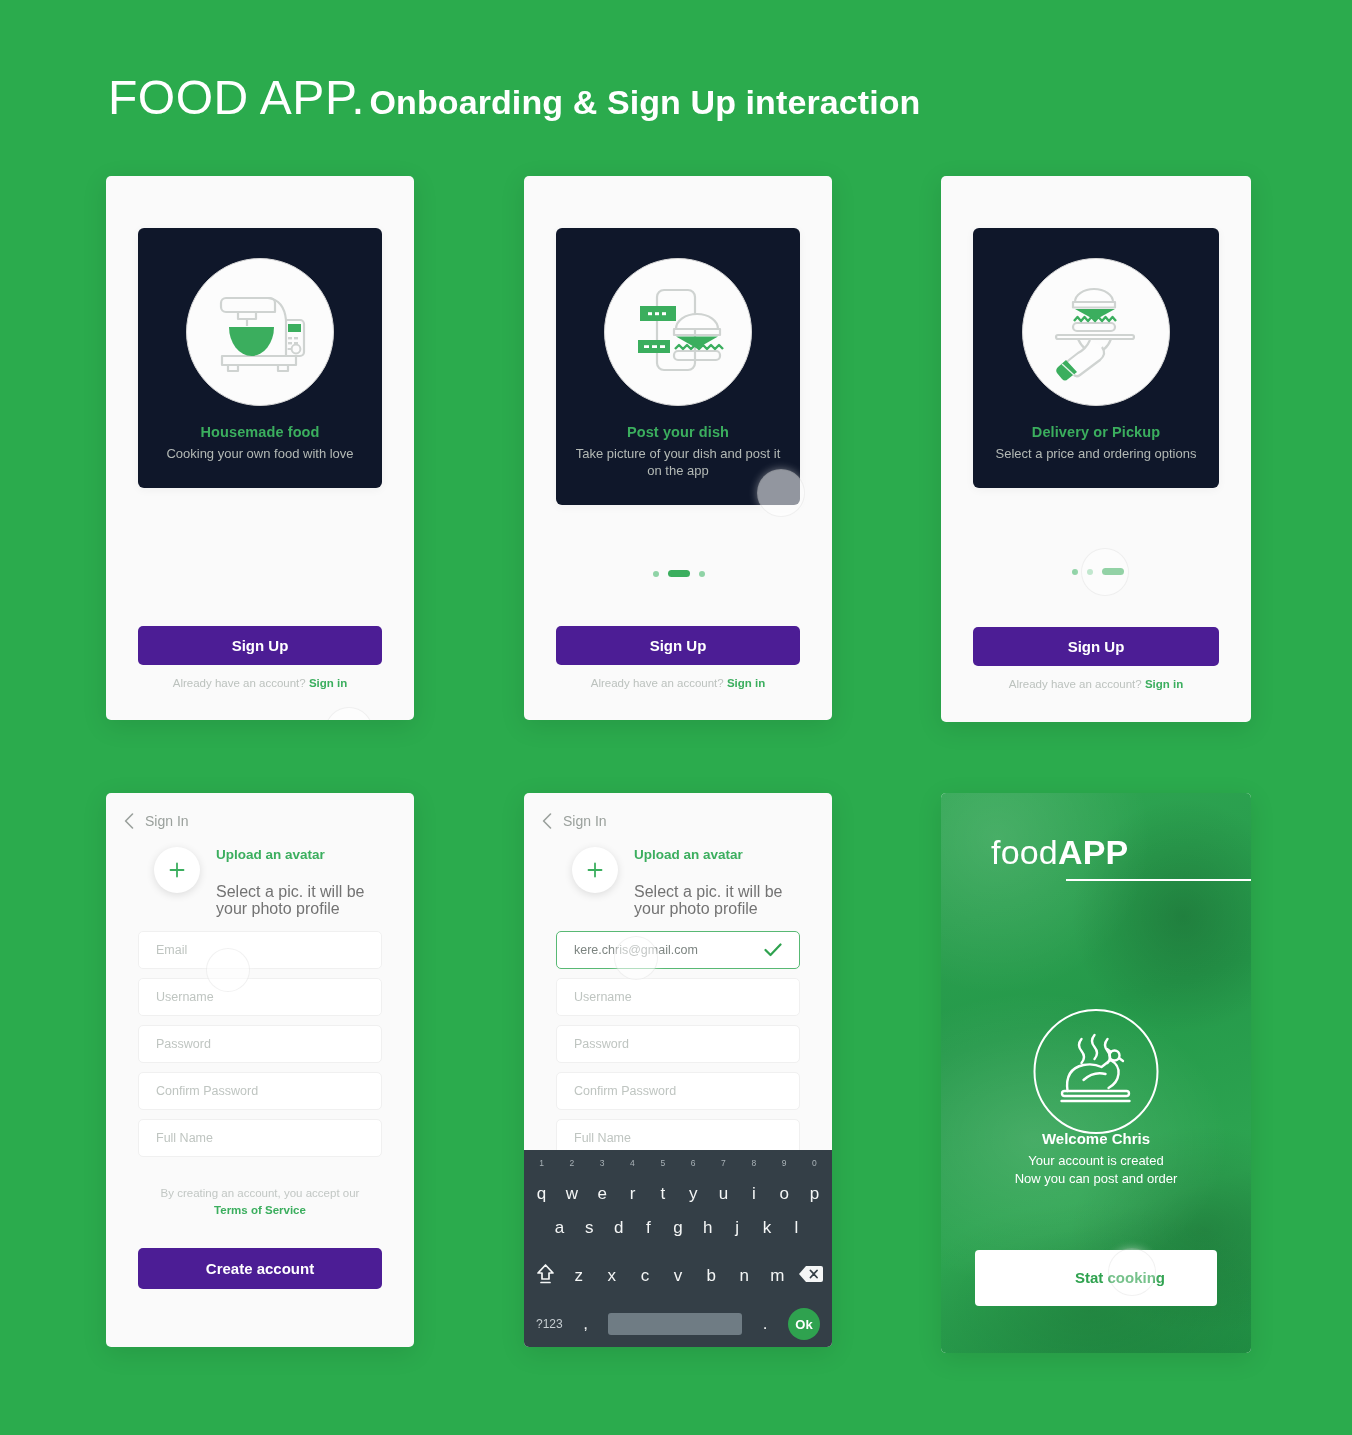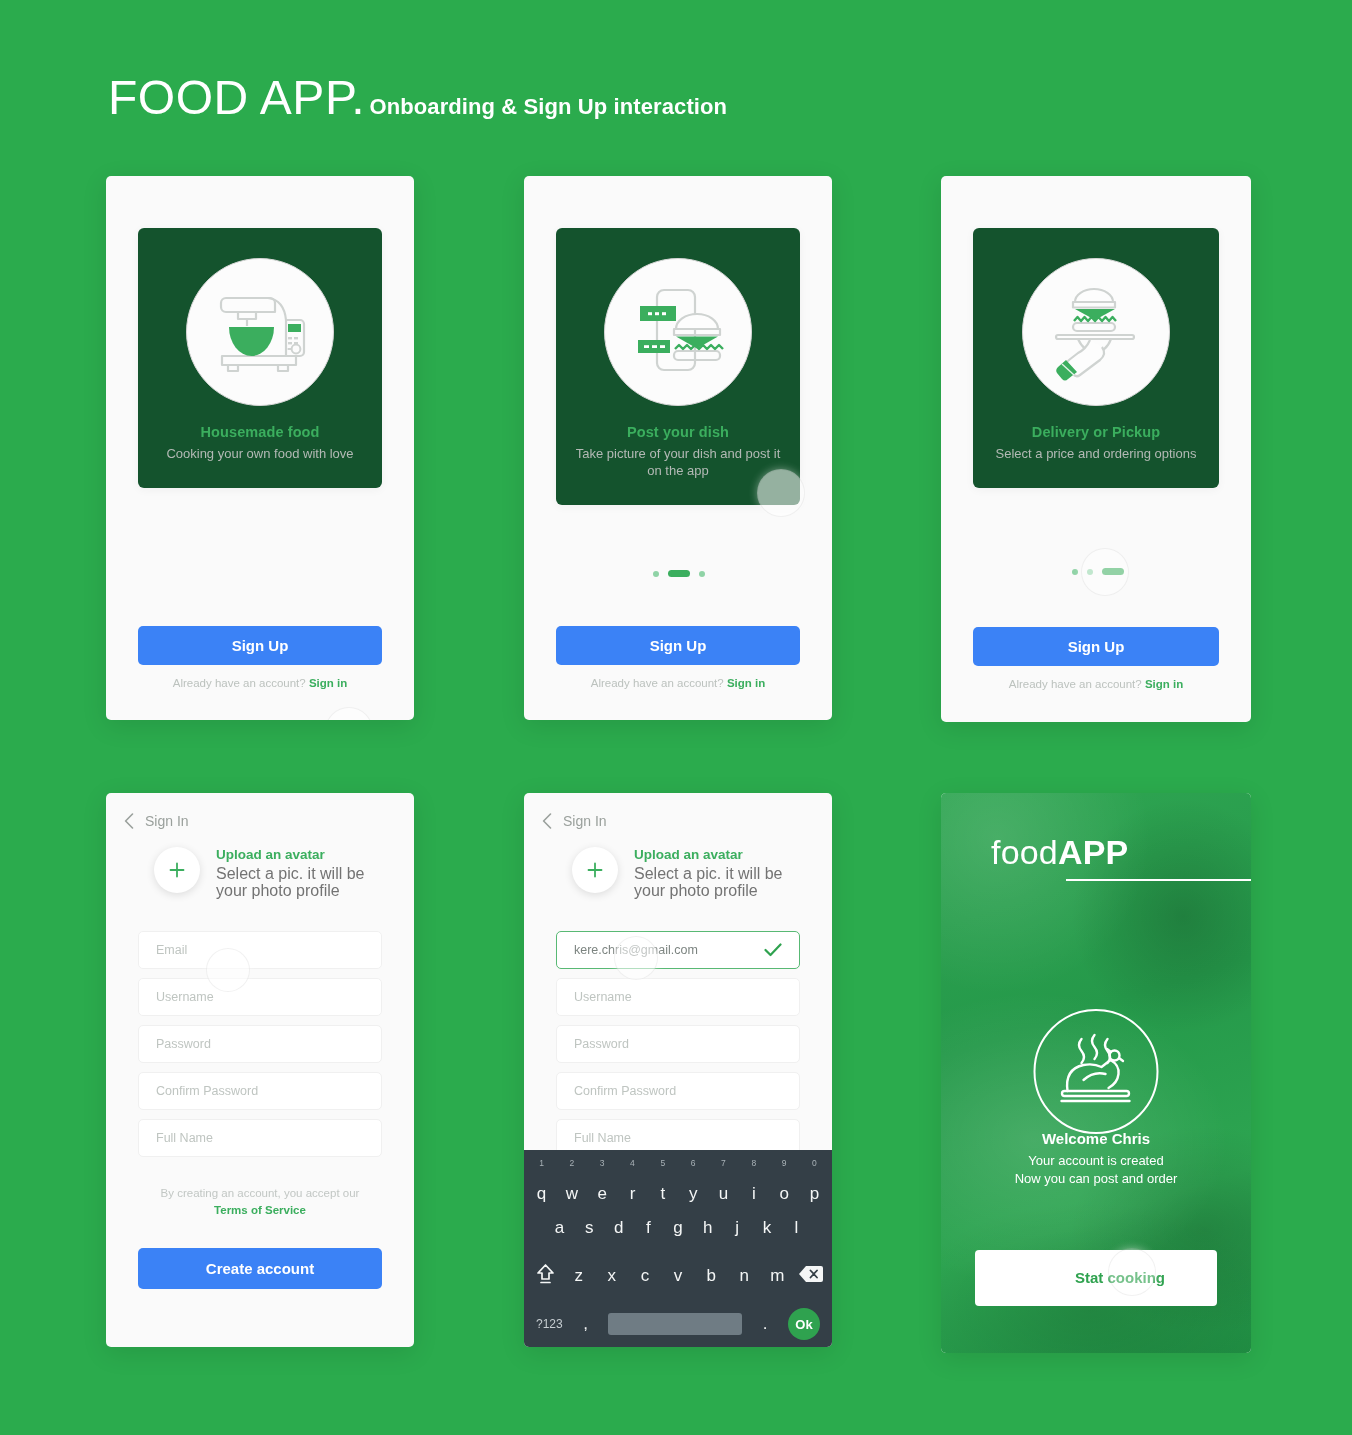--- a/index.html
+++ b/index.html
@@ -14,42 +14,42 @@
   
   .page-title {
     position: absolute; left: 108px; top: 70px;
     white-space: nowrap;
     color: #ffffff;
   }
   .page-title .t-thin {
     font-size: 48px; font-weight: 300; letter-spacing: .5px;
   }
   .page-title .t-bold {
-    font-size: 22px; font-weight: 700; letter-spacing: .1px;
+    font-size: 34px; font-weight: 700; letter-spacing: .1px;
   }
 
   
   .phone {
     position: absolute;
     background: #FAFAFA;
     border-radius: 5px;
     overflow: hidden;
     box-shadow: 0 6px 26px rgba(0,0,0,0.10);
   }
   .p1 { left:106px;  top:176px;  width:308px; height:544px; }
   .p2 { left:524px;  top:176px;  width:308px; height:544px; }
   .p3 { left:941px;  top:176px;  width:310px; height:546px; }
   .p4 { left:106px;  top:793px;  width:308px; height:554px; }
   .p5 { left:524px;  top:793px;  width:308px; height:554px; }
   .p6 { left:941px;  top:793px;  width:310px; height:560px; }
 
   
   .ob-card {
     position:absolute; left:32px; right:32px; top:52px;
-    background:#14532d; border-radius:6px;
+    background:#0f172a; border-radius:6px;
     box-shadow: 0 2px 10px rgba(0,0,0,0.045);
     padding: 22px 18px 26px;
     text-align:center;
   }
   .ill-circle {
     width:148px; height:148px; border-radius:50%;
     border:1px solid #D6D6D6;
     margin: 8px auto 18px;
     display:flex; align-items:center; justify-content:center;
     background:#FCFCFC;
@@ -63,21 +63,21 @@
   }
 
   
   .pager { position:absolute; display:flex; align-items:center; gap:9px; }
   .dot { width:6px; height:6px; border-radius:50%; background:#8FD3A6; }
   .dash { width:22px; height:7px; border-radius:4px; background:#3BAE5E; }
 
   
   .btn-primary {
     position:absolute; left:32px; right:32px;
-    background:#3b82f6; color:#fff;
+    background:#4c1d95; color:#fff;
     border-radius:5px; border:none;
     height:39px; line-height:39px;
     font-size:15px; font-weight:700; text-align:center;
     font-family:"Liberation Sans", sans-serif;
     cursor:pointer;
   }
   .footnote {
     position:absolute; left:0; right:0; text-align:center;
     font-size:11.5px; color:#BCC2BE;
   }
@@ -104,21 +104,21 @@
     position:absolute; left:48px; right:22px; top:52px;
     display:flex; align-items:flex-start; gap:16px;
   }
   .avatar-btn {
     width:46px; height:46px; border-radius:50%;
     background:#fff; box-shadow:0 2px 8px rgba(0,0,0,0.12);
     display:flex; align-items:center; justify-content:center;
     flex:0 0 auto; margin-top:2px;
   }
   .avatar-texts { padding-top:2px; }
-  .av-title { color:#3BAE5E; font-size:13.5px; font-weight:700; margin-bottom:3px; }
+  .av-title { color:#3BAE5E; font-size:13.5px; font-weight:700; margin-bottom:21px; }
   .av-sub { color:#737373; font-size:16px; line-height:17px; }
 
   .field {
     position:absolute; left:32px; right:32px; height:38px;
     background:#FFFFFF; border:1px solid #F0F0F0; border-radius:5px;
     display:flex; align-items:center; padding:0 17px;
     font-size:12.5px; color:#BFC5C1;
   }
   .field.filled {
     border:1px solid #58B974; color:#7C8480;

